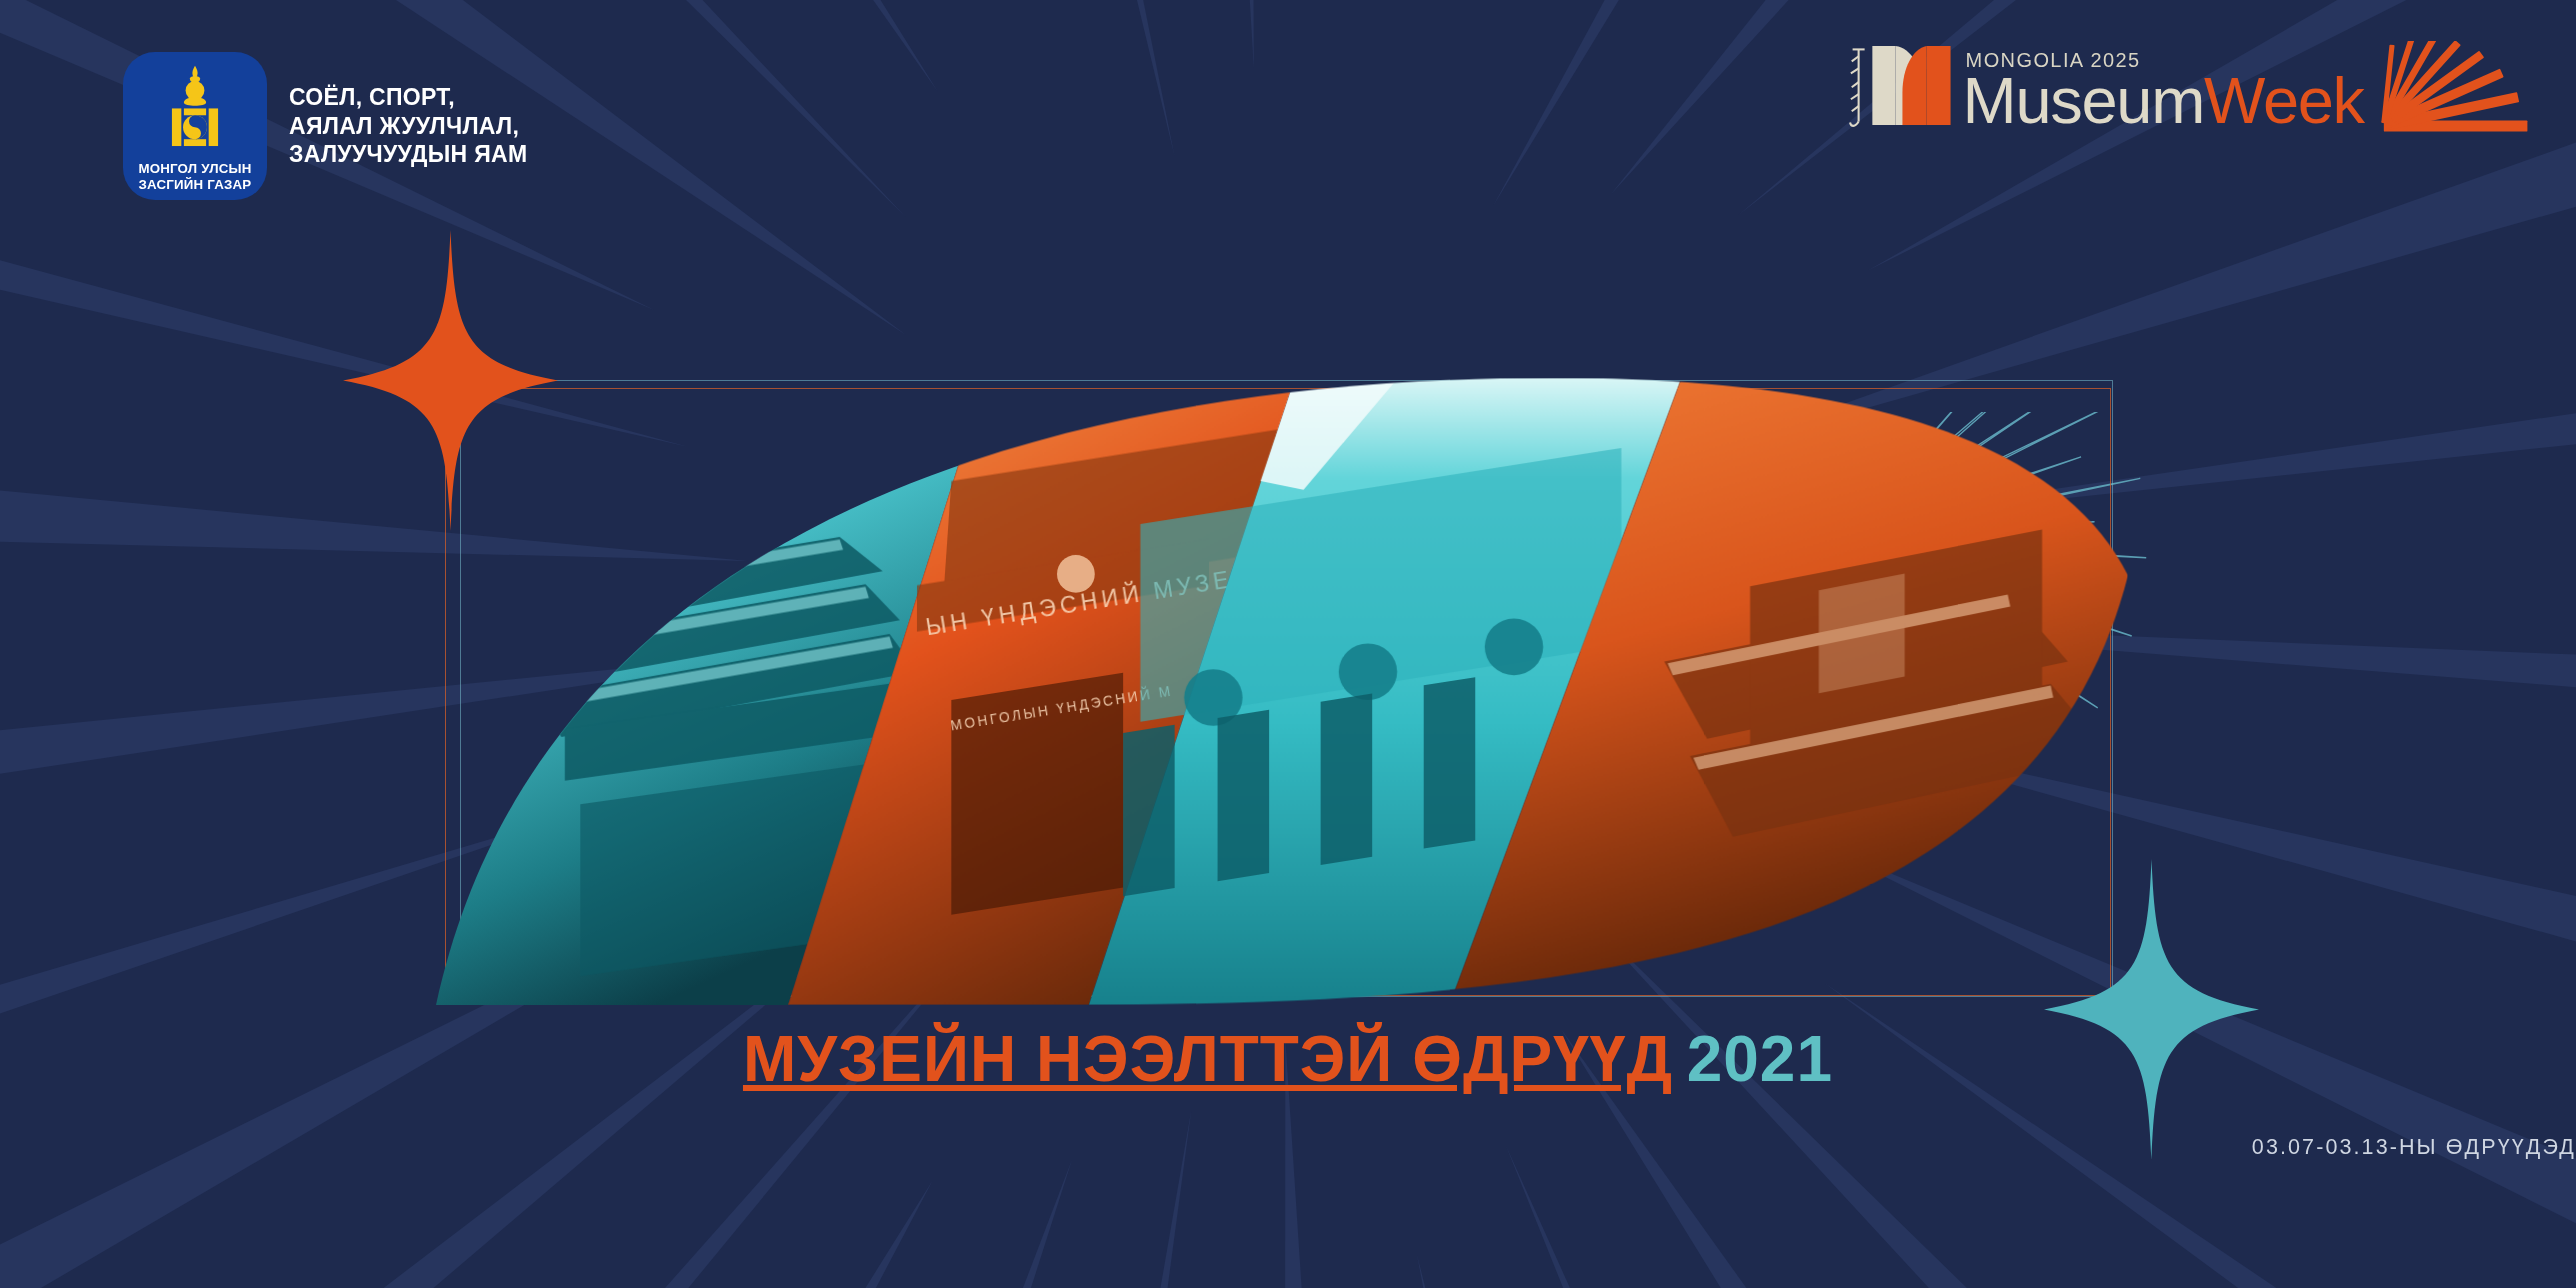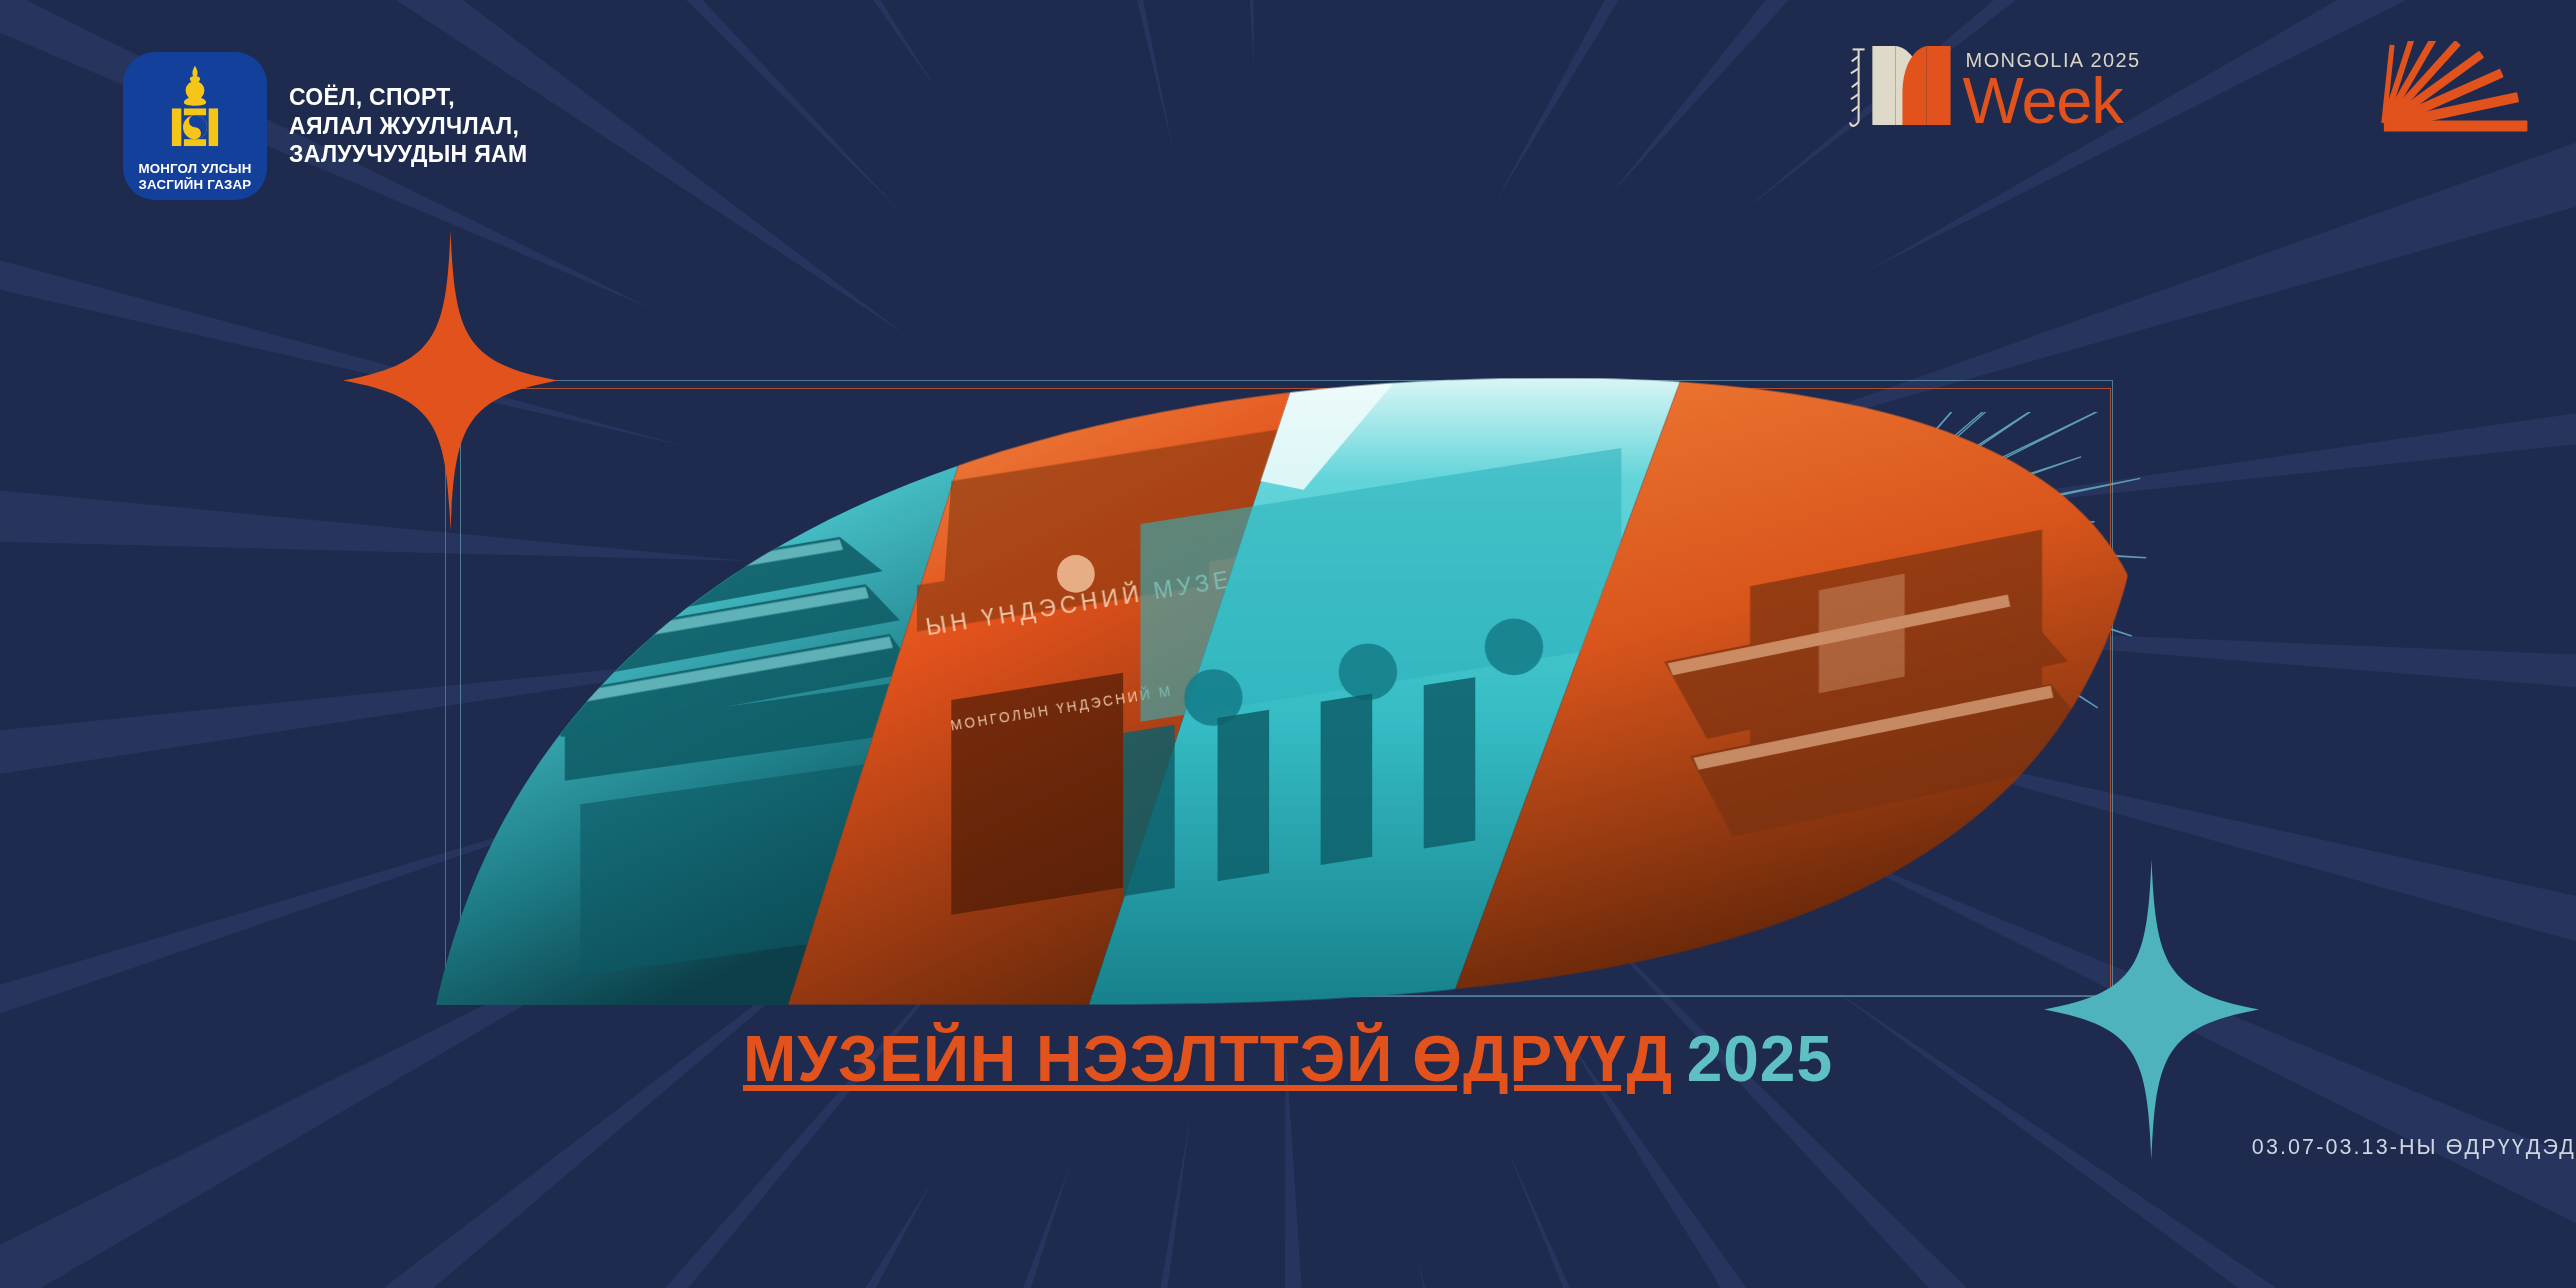--- a/index.html
+++ b/index.html
@@ -289,37 +289,38 @@
 
       <path d="M96 8 L124 8 L124 100 L96 100 Z" fill="#e2521c"></path>
       <path d="M96 8 C80 11 68 34 68 62 L68 100 L96 100 Z" fill="#e2521c"></path>
 
       <path d="M60 8 C72 14 80 36 80 62 L80 100 L60 100 Z" fill="#1e2a4e" opacity="0"></path>
     </svg>
 
     <div id="mw-words">
       <div id="mw-top">MONGOLIA 2025</div>
       <div id="mw-main">
+        <span class="m1">Museum</span>
           <span class="m2">Week</span>
       </div>
     </div>
   </div>
 
   <svg id="mw-fan" viewBox="0 0 180 110">
     <g fill="#e2521c" transform="translate(12,96)">
       <rect x="0" y="-3" width="168" height="13" rx="1"></rect>
       <rect x="0" y="-3" width="160" height="12" rx="1" transform="rotate(-12)"></rect>
       <rect x="0" y="-3" width="150" height="11" rx="1" transform="rotate(-24)"></rect>
       <rect x="0" y="-3" width="140" height="10" rx="1" transform="rotate(-36)"></rect>
       <rect x="0" y="-3" width="128" height="9" rx="1" transform="rotate(-48)"></rect>
       <rect x="0" y="-3" width="116" height="8" rx="1" transform="rotate(-60)"></rect>
       <rect x="0" y="-3" width="104" height="7" rx="1" transform="rotate(-72)"></rect>
       <rect x="0" y="-3" width="92" height="6" rx="1" transform="rotate(-84)"></rect>
     </g>
   </svg>
 
   <div id="headline">
-    <span class="t-main">МУЗЕЙН НЭЭЛТТЭЙ ӨДРҮҮД</span><span class="t-year">2025</span>
+    <span class="t-main">МУЗЕЙН НЭЭЛТТЭЙ ӨДРҮҮД</span><span class="t-year">2021</span>
   </div>
   <div id="subline">03.07-03.13-НЫ ӨДРҮҮДЭД</div>
 
 </div>
 
 
 </body></html>

